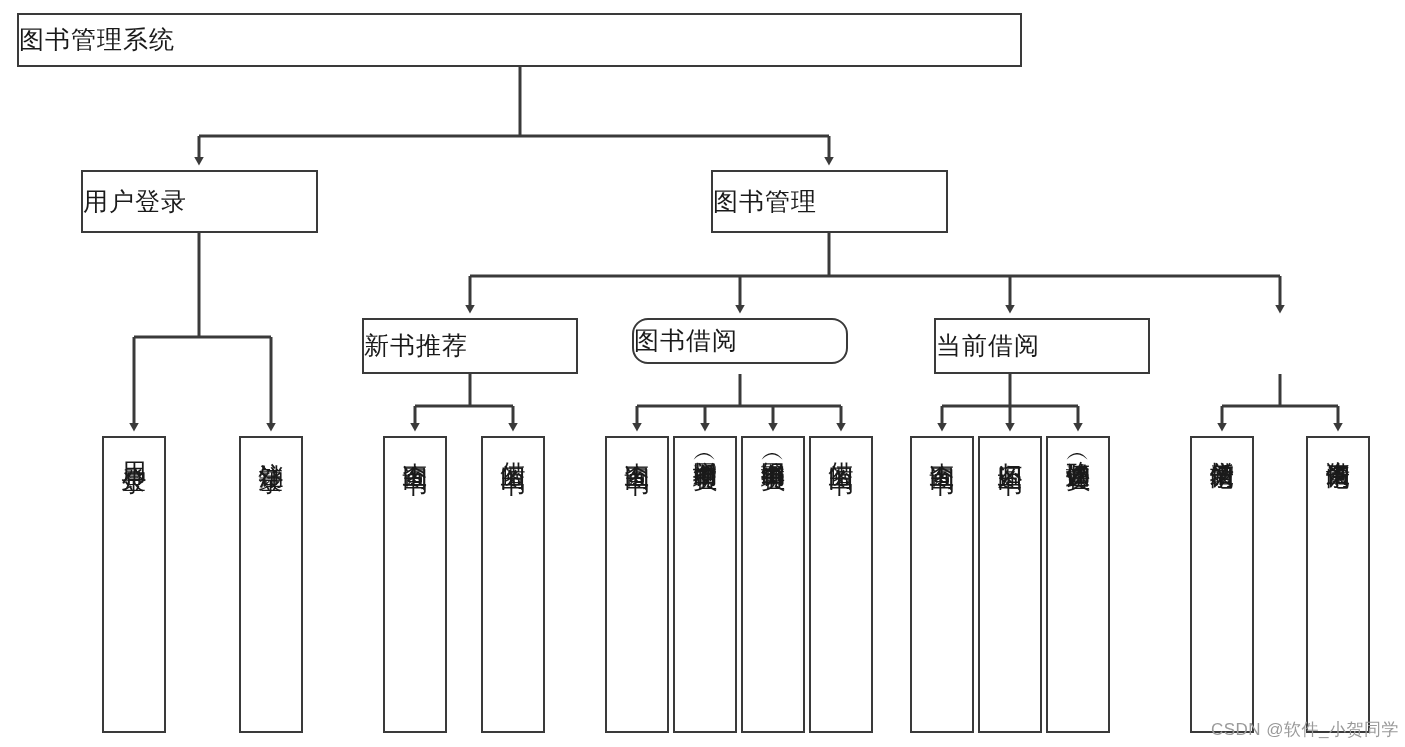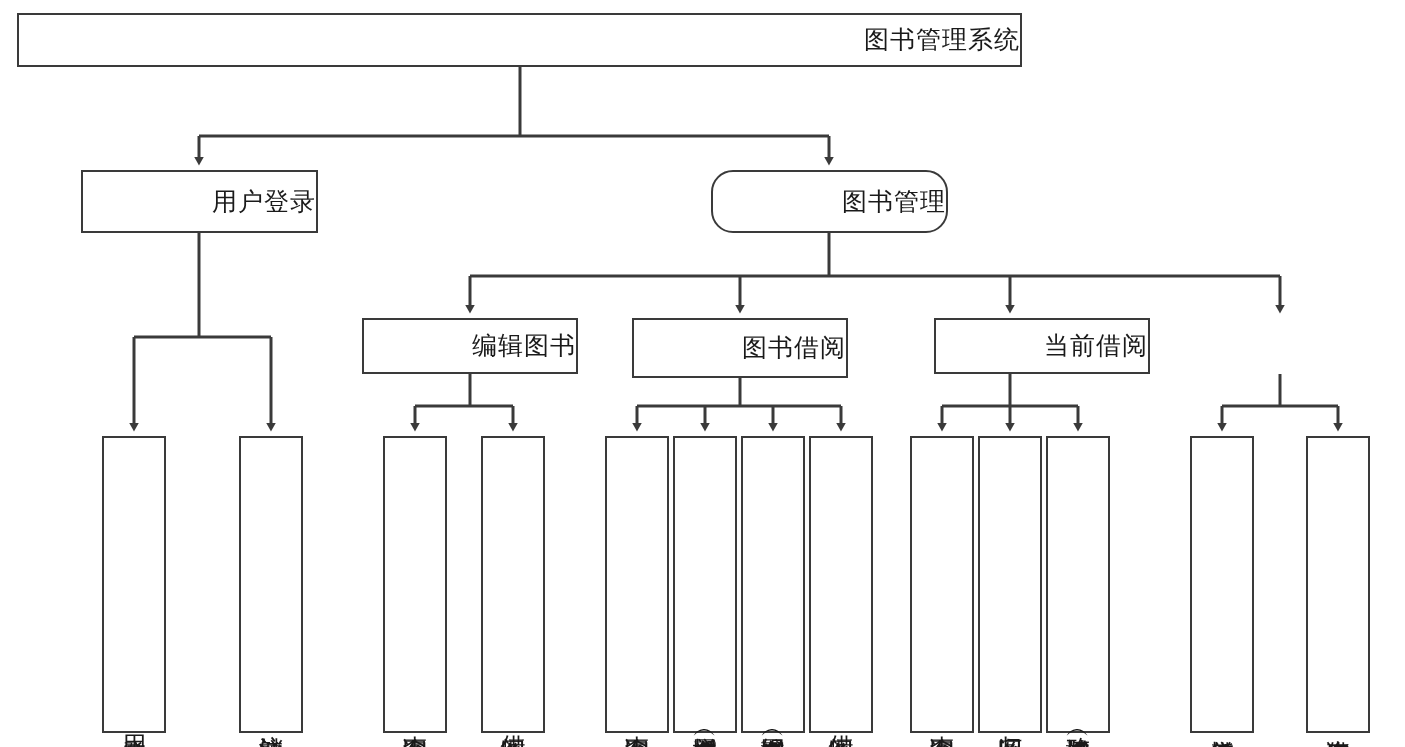--- a/index.html
+++ b/index.html
@@ -25,21 +25,21 @@
     height: 747px;
     pointer-events: none;
   }
   .node {
     position: absolute;
     box-sizing: border-box;
     background: #ffffff;
     border: 2.5px solid #3a3a3a;
     display: flex;
     align-items: center;
-    justify-content: flex-end;
+    justify-content: flex-start;
     color: #1a1a1a;
   }
   .node.horiz {
     font-size: 25px;
     letter-spacing: 1px;
     line-height: 1.1;
   }
   .node.vert {
     writing-mode: vertical-rl;
     text-orientation: upright;
@@ -122,28 +122,28 @@
     </g>
   </svg>
 
   <div class="node horiz" style="left:17px; top:13px; width:1005px; height:54px;">
     <span>图书管理系统</span>
   </div>
 
   <div class="node horiz" style="left:81px; top:170px; width:237px; height:63px;">
     <span>用户登录</span>
   </div>
-  <div class="node horiz" style="left:711px; top:170px; width:237px; height:63px;border-radius:22px;">
+  <div class="node horiz" style="left:711px; top:170px; width:237px; height:63px;">
     <span>图书管理</span>
   </div>
 
   <div class="node horiz" style="left:362px; top:318px; width:216px; height:56px;">
-    <span>编辑图书</span>
+    <span>新书推荐</span>
   </div>
-  <div class="node horiz" style="left:632px; top:318px; width:216px; height:60px;">
+  <div class="node horiz" style="left:632px; top:318px; width:216px; height:46px;border-radius:16px;">
     <span>图书借阅</span>
   </div>
   <div class="node horiz" style="left:902px; top:318px; width:216px; height:56px;margin-left:32px;">
     <span>当前借阅</span>
   </div>
 
   <div class="node vert" style="left:102px; top:436px; width:64px; height:297px;">
     <span>用户登录</span>
   </div>
   <div class="node vert" style="left:239px; top:436px; width:64px; height:297px;">
@@ -180,14 +180,15 @@
     <span>确认归还（管理员）</span>
   </div>
 
   <div class="node vert tall-text" style="left:1190px; top:436px; width:64px; height:297px;">
     <span>新增借阅记录</span>
   </div>
   <div class="node vert tall-text" style="left:1306px; top:436px; width:64px; height:297px;">
     <span>查询借阅记录</span>
   </div>
 
+  <div id="watermark">CSDN @软件_小贺同学</div>
 
 </div>
 
 </body></html>

